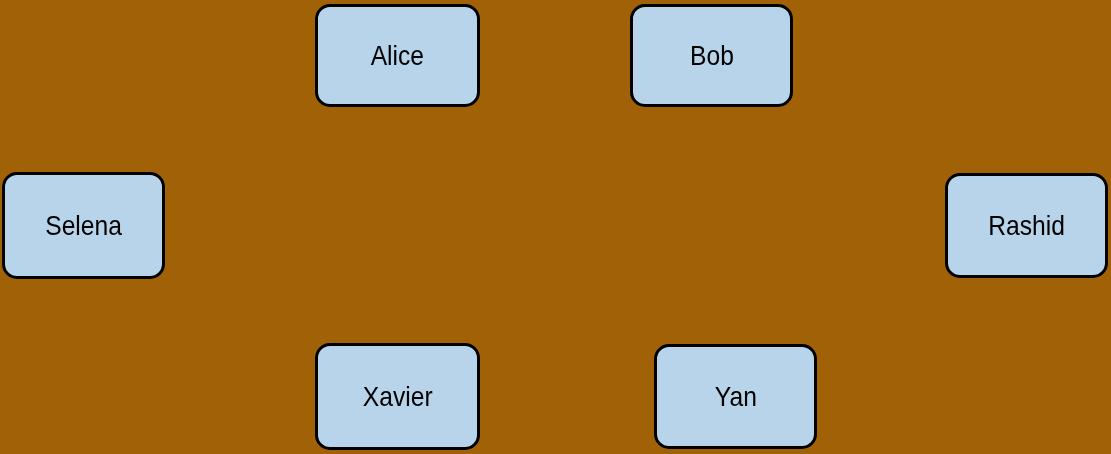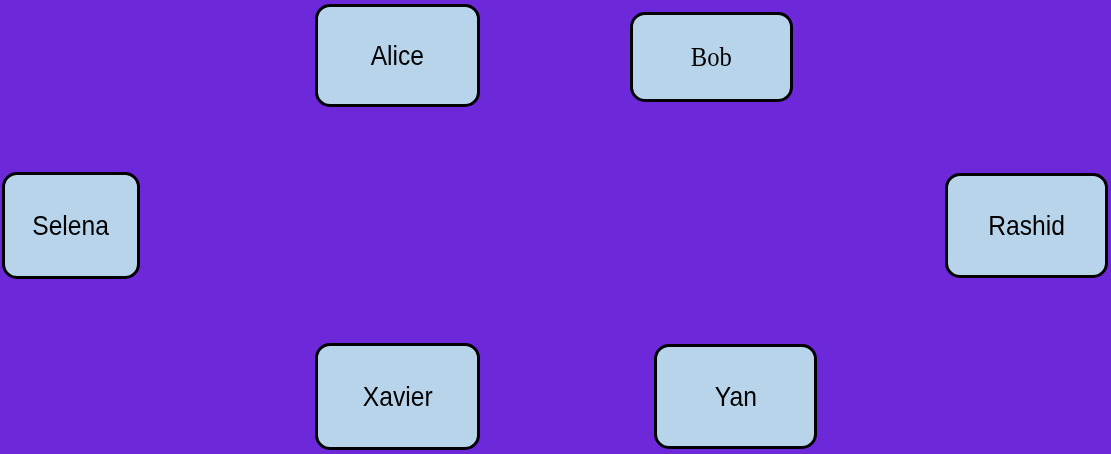--- a/index.html
+++ b/index.html
@@ -4,21 +4,21 @@
 <style>
   html, body {
     margin: 0;
     padding: 0;
     background: #ffffff;
   }
   .canvas {
     position: relative;
     width: 1111px;
     height: 454px;
-    background: #6d28d9;
+    background: #a16207;
     font-family: "Liberation Sans", sans-serif;
     overflow: hidden;
   }
   .node {
     position: absolute;
     box-sizing: border-box;
     border: 3px solid #000000;
     border-radius: 15px;
     background: #b8d4ea;
     display: flex;
@@ -26,22 +26,22 @@
     justify-content: center;
   }
   .node .label {
     font-size: 28px;
     color: #000000;
     transform: scaleX(0.88);
     white-space: nowrap;
   }
   
   .node-alice  { left: 315px; top:   4px; width: 165px; height: 103px; }
-  .node-bob    { left: 630px; top:   12px; width: 163px; height: 90px; font-family: Liberation Serif, serif; }
-  .node-selena { left:   2px; top: 172px; width: 138px; height: 107px; }
+  .node-bob    { left: 630px; top:   4px; width: 163px; height: 103px; }
+  .node-selena { left:   2px; top: 172px; width: 163px; height: 107px; }
   .node-rashid { left: 945px; top: 173px; width: 163px; height: 105px; }
   .node-xavier { left: 315px; top: 343px; width: 165px; height: 107px; }
   .node-yan    { left: 630px; top: 344px; width: 163px; height: 105px; }
 </style>
 </head>
 <body>
 
 <div class="canvas">
 
   <div class="node node-alice" style="background: rgb(184, 212, 234); border-color: rgb(0, 0, 0);">

